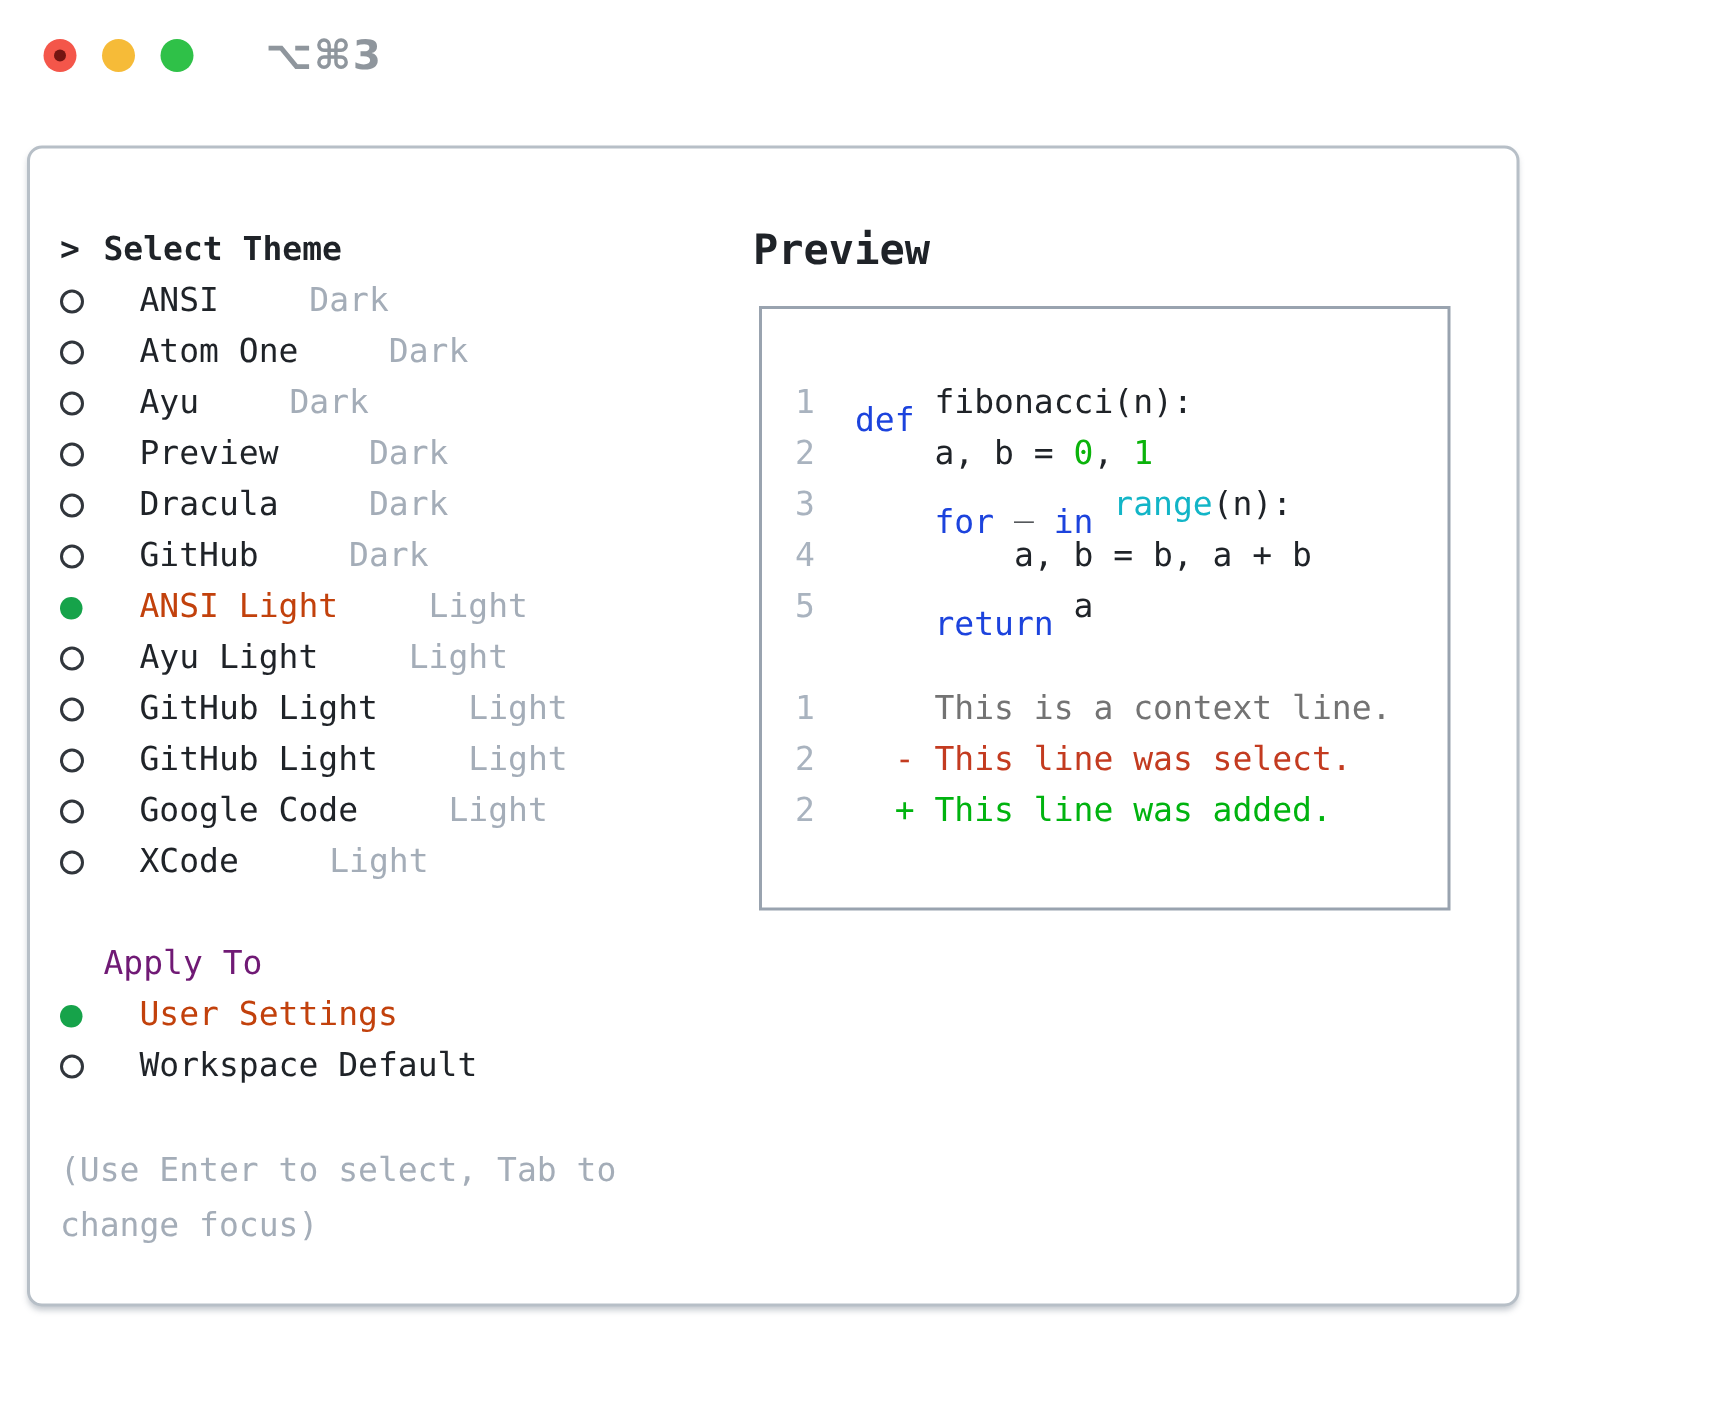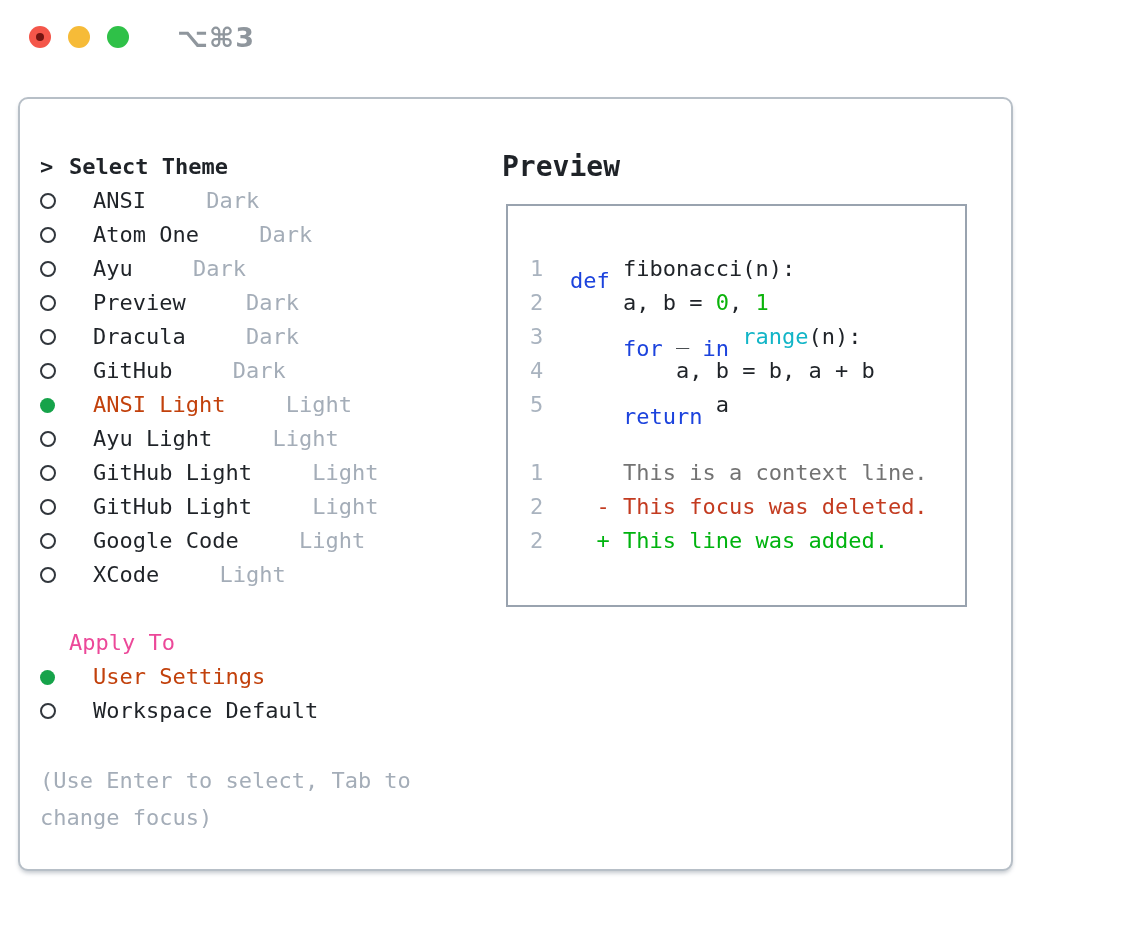--- a/index.html
+++ b/index.html
@@ -111,21 +111,21 @@
     background: #16a34a;
     border-radius: 50%;
   }
   .row .name { color: #1f2328; margin-left: 24px; }
   .row.selected .name { color: #c2410c; text-align: right; }
   .row .variant { color: #a4adb8; margin-left: 47px; }
   .header-row {
     font-weight: bold;
     color: #1f2328;
   }
-  .section-label { color: #ec4899; }
+  .section-label { color: #701a75; }
 
   .spacer { height: 34px; }
 
   .help-text {
     margin-top: 0;
     font-size: 22px;
     line-height: 37px;
     color: #a4adb8;
     max-width: 432px;
     white-space: normal;
@@ -224,19 +224,19 @@
       <div id="code-block">
           <div class="code-line"><span class="gutter">1</span><span class="tok-keyword">def</span><span class="tok-plain"> fibonacci(n):</span></div>
           <div class="code-line"><span class="gutter">2</span><span class="tok-plain">    a, b = </span><span class="tok-number">0</span><span class="tok-plain">, </span><span class="tok-number">1</span></div>
           <div class="code-line"><span class="gutter">3</span><span class="tok-plain">    </span><span class="tok-keyword">for</span><span class="tok-plain"> _ </span><span class="tok-keyword">in</span><span class="tok-plain"> </span><span class="tok-builtin">range</span><span class="tok-plain">(n):</span></div>
           <div class="code-line"><span class="gutter">4</span><span class="tok-plain">        a, b = b, a + b</span></div>
           <div class="code-line"><span class="gutter">5</span><span class="tok-plain">    </span><span class="tok-keyword">return</span><span class="tok-plain"> a</span></div>
         </div>
       <div class="code-line"></div>
       <div id="diff-block">
           <div class="code-line"><span class="gutter">1</span><span class="diff-context">    This is a context line.</span></div>
-          <div class="code-line"><span class="gutter">2</span><span class="diff-deleted">  - This focus was deleted.</span></div>
+          <div class="code-line"><span class="gutter">2</span><span class="diff-deleted">  - This line was select.</span></div>
           <div class="code-line"><span class="gutter">2</span><span class="diff-added">  + This line was added.</span></div>
         </div>
     </div>
   </div>
 
 </div>
 
 </body></html>

